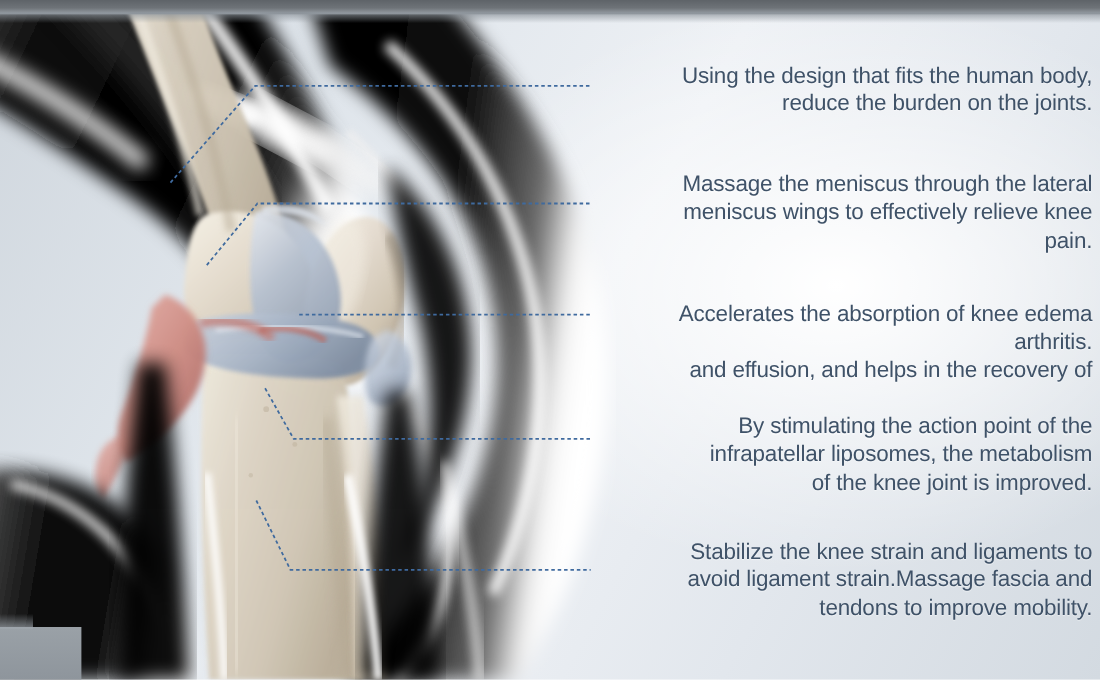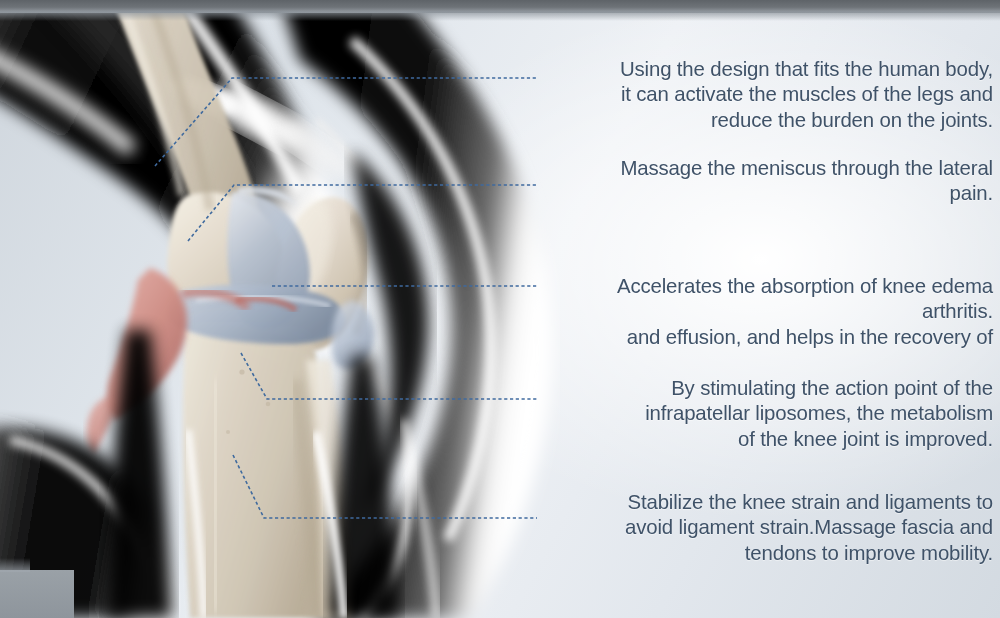--- a/index.html
+++ b/index.html
@@ -303,26 +303,26 @@
         <polyline points="272,286 537,286"></polyline>
         <polyline points="241,353 267,399 537,399"></polyline>
         <polyline points="233,455 264,518 537,518"></polyline>
       </g>
   </svg>
 
   <div class="texts">
 
     <div class="blk" id="blk-1">
       <p>Using the design that fits the human body,</p>
-      <p>it can activate the muscles of the legs and</p>
       <p>reduce the burden on the joints.</p>
     </div>
 
     <div class="blk" id="blk-2">
       <p>Massage the meniscus through the lateral</p>
+      <p>meniscus wings to effectively relieve knee</p>
       <p>pain.</p>
     </div>
 
     <div class="blk" id="blk-3">
       <p>Accelerates the absorption of knee edema</p>
       <p>arthritis.</p>
       <p>and effusion, and helps in the recovery of</p>
     </div>
 
     <div class="blk" id="blk-4">

